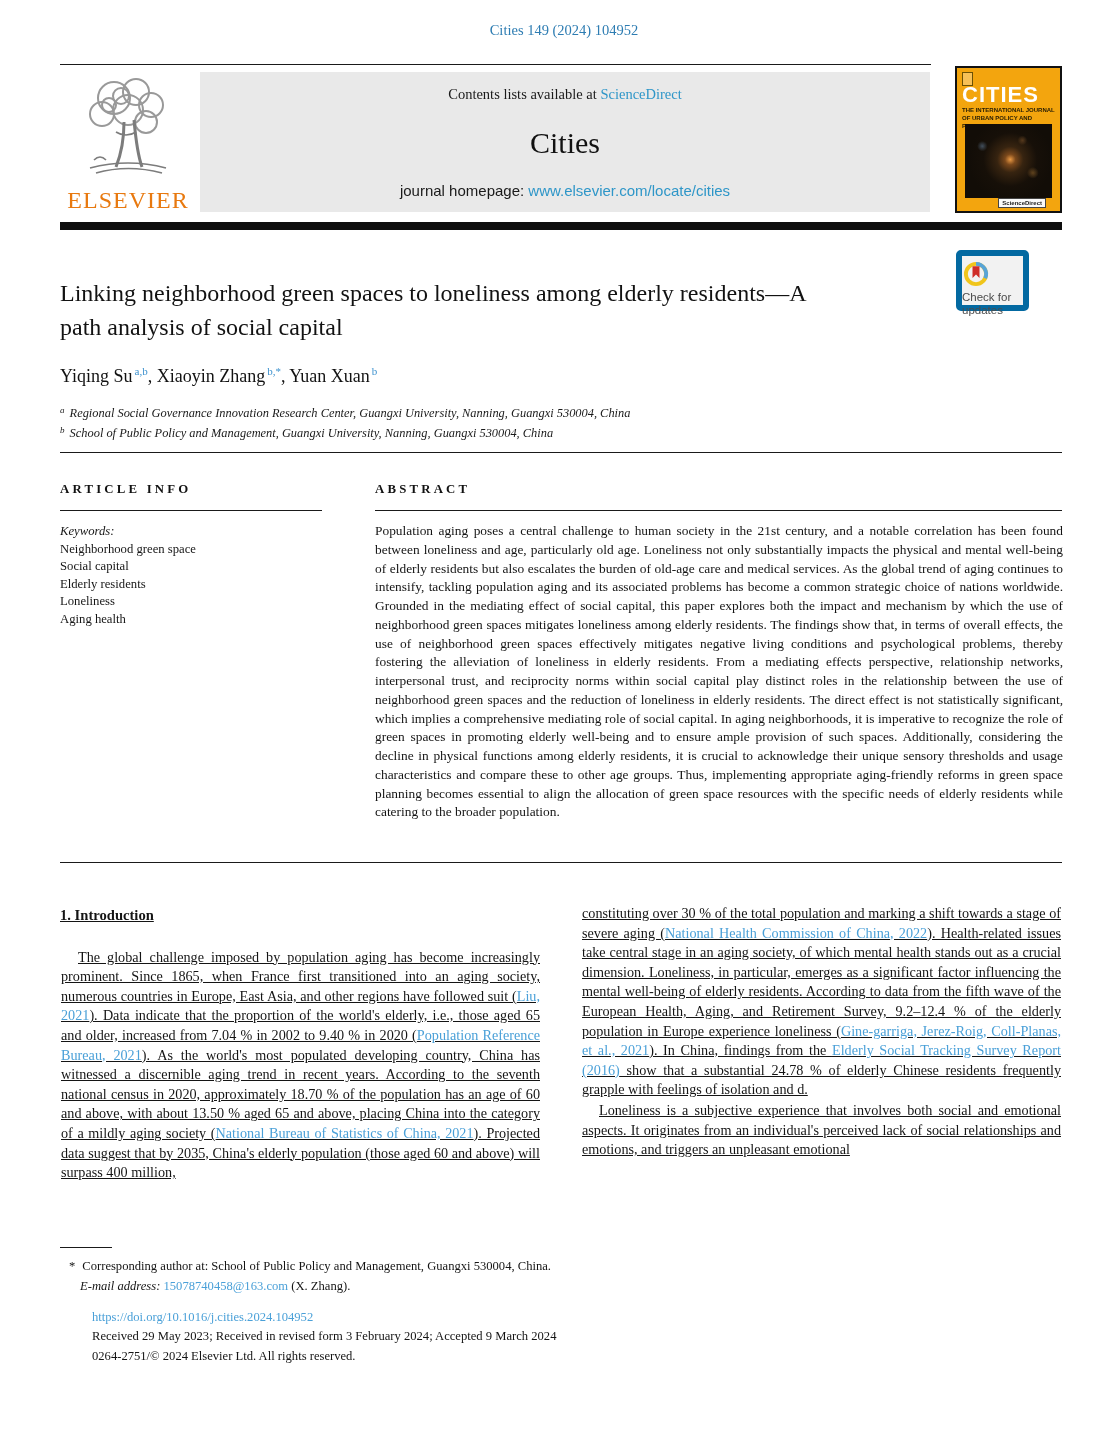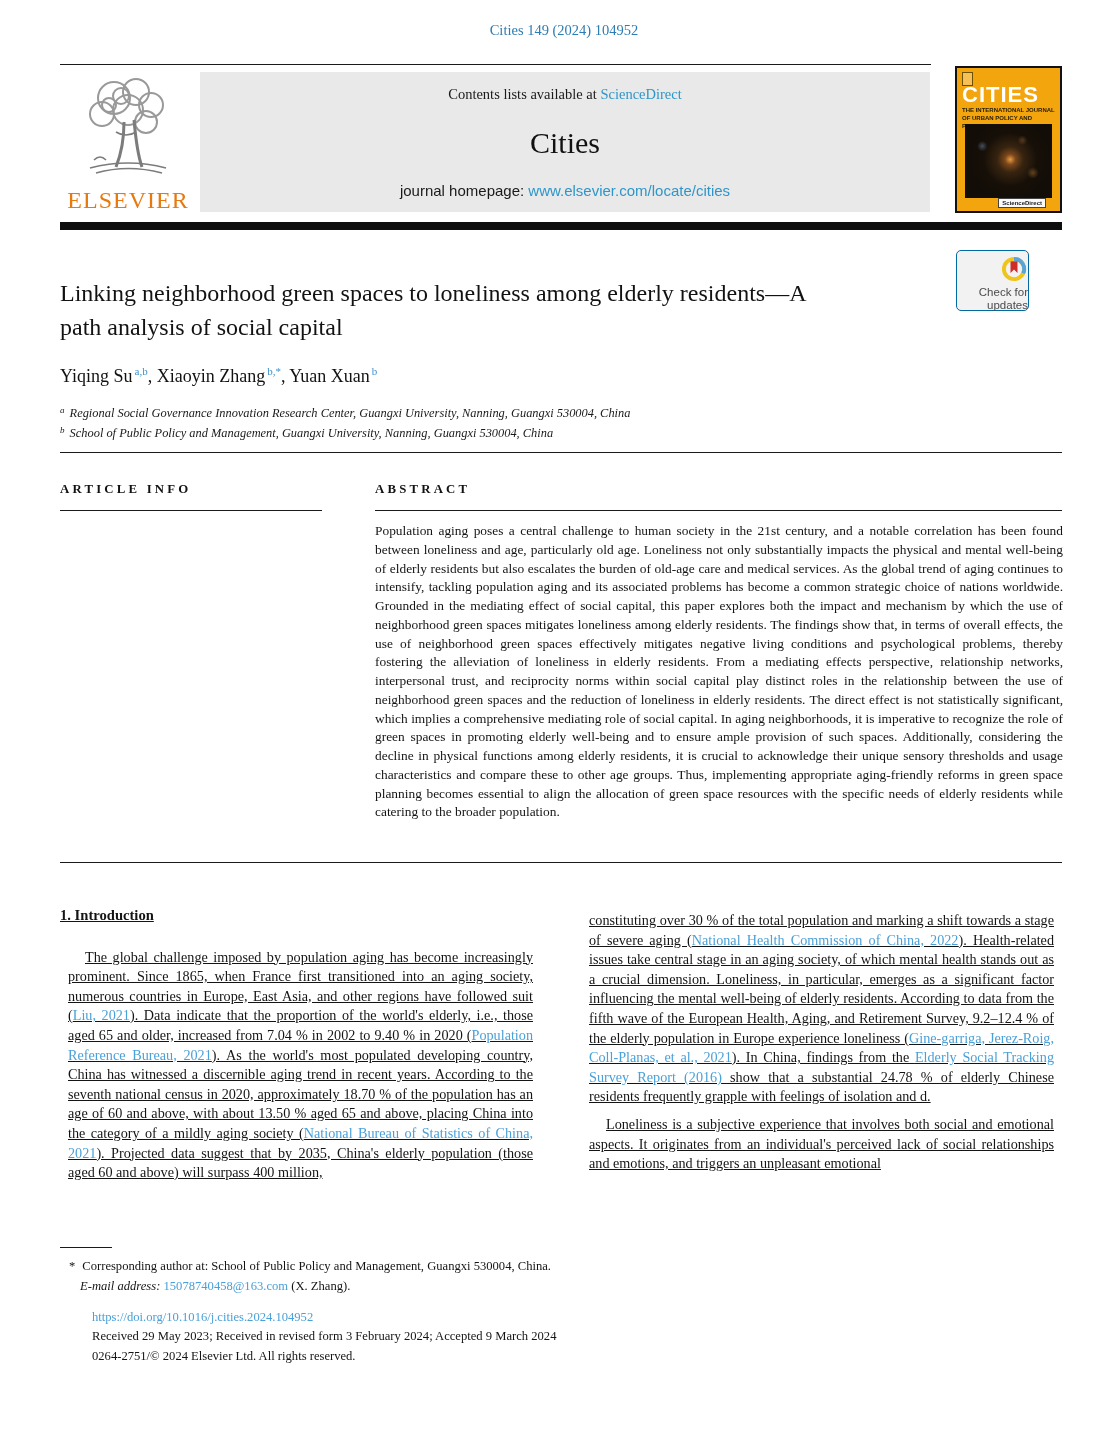--- a/index.html
+++ b/index.html
@@ -40,21 +40,21 @@
       radial-gradient(circle at 20% 30%, rgba(120,160,200,0.5) 0%, rgba(0,0,0,0) 6%),
       radial-gradient(circle at 78% 66%, rgba(200,140,60,0.5) 0%, rgba(0,0,0,0) 7%),
       radial-gradient(circle at 66% 22%, rgba(180,120,60,0.45) 0%, rgba(0,0,0,0) 6%);}
   .cover-sd{position:absolute;bottom:3px;right:14px;background:#fafafa;border:1px solid #444;
     color:#222;font-size:6px;font-weight:bold;padding:0 3px;line-height:8px;}
 
   .thick-rule{position:absolute;left:60px;top:222px;width:1002px;height:8px;background:#0e0e0e;}
 
   
   .badge{position:absolute;left:956px;top:250px;width:73px;height:61px;background:#f2f2f2;
-    border:1px solid #0369a1;border-radius:5px;text-align:right;cursor:pointer;
+    border:6px solid #0369a1;border-radius:5px;text-align:left;cursor:pointer;
     font-family:"Liberation Sans",sans-serif;font-size:11.5px;line-height:13px;color:#4c4c4c;
     box-sizing:border-box;padding-top:4px;}
 
   
   .title{position:absolute;left:60px;top:276px;width:790px;font-size:24px;line-height:34px;color:#121212;}
   .authors{position:absolute;left:60px;top:366px;font-size:18px;color:#121212;}
   .auth-sup{font-size:11px;color:#3f93cf;position:relative;top:-7px;margin-left:2px;font-style:normal;}
   .affils{position:absolute;left:60px;top:404px;font-size:12.4px;font-style:italic;line-height:19px;color:#1a1a1a;}
   .affil-sup{font-size:9px;position:relative;top:-4px;margin-right:2px;}
 
@@ -69,21 +69,21 @@
   #ab-head{left:375px;top:482px;}
   .keywords{position:absolute;left:60px;top:523px;width:262px;font-size:12.7px;line-height:17.6px;}
   .kw-label{font-style:italic;}
   .abstract{position:absolute;left:375px;top:522px;width:688px;font-size:13.4px;line-height:18.75px;
     text-align:justify;color:#141414;}
 
   
   .cols{position:absolute;left:60px;top:903px;width:1002px;display:flex;gap:40px;}
   .col{width:481px;font-size:14.2px;line-height:19.6px;text-align:justify;color:#141414;text-decoration:underline;}
   .sec-heading{font-size:14.6px;font-weight:bold;margin:3px 0 22px 0;text-align:left;}
-  .col p{margin:8px;}
+  .col p{margin:1px;}
   .indent{text-indent:17px;}
   .cite-link{color:#4aa0d8;cursor:pointer;}
 
   
   .footnote{position:absolute;left:60px;top:1247px;width:640px;font-size:12.6px;line-height:19.5px;color:#141414;}
   .fn-rule{width:52px;height:1px;background:#1a1a1a;margin-bottom:9px;}
   .fn-line1{padding-left:9px;}
   .fn-star{margin-right:7px;}
   .fn-line2{padding-left:20px;}
   .fn-email-label{font-style:italic;}
@@ -158,20 +158,30 @@
       <div><span class="affil-sup">a</span> Regional Social Governance Innovation Research Center, Guangxi University, Nanning, Guangxi 530004, China</div>
       <div><span class="affil-sup">b</span> School of Public Policy and Management, Guangxi University, Nanning, Guangxi 530004, China</div>
     </div>
 
   <div class="rule" id="rule-a"></div>
   <div class="block-heading" id="ai-head">ARTICLE INFO</div>
   <div class="block-heading" id="ab-head">ABSTRACT</div>
   <div class="rule" id="ai-rule"></div>
   <div class="rule" id="ab-rule"></div>
 
+  <div class="keywords">
+    <div class="kw-label">Keywords:</div>
+    <div>
+        <div>Neighborhood green space</div>
+        <div>Social capital</div>
+        <div>Elderly residents</div>
+        <div>Loneliness</div>
+        <div>Aging health</div>
+      </div>
+  </div>
 
   <div class="abstract">Population aging poses a central challenge to human society in the 21st century, and a notable correlation has been found between loneliness and age, particularly old age. Loneliness not only substantially impacts the physical and mental well-being of elderly residents but also escalates the burden of old-age care and medical services. As the global trend of aging continues to intensify, tackling population aging and its associated problems has become a common strategic choice of nations worldwide. Grounded in the mediating effect of social capital, this paper explores both the impact and mechanism by which the use of neighborhood green spaces mitigates loneliness among elderly residents. The findings show that, in terms of overall effects, the use of neighborhood green spaces effectively mitigates negative living conditions and psychological problems, thereby fostering the alleviation of loneliness in elderly residents. From a mediating effects perspective, relationship networks, interpersonal trust, and reciprocity norms within social capital play distinct roles in the relationship between the use of neighborhood green spaces and the reduction of loneliness in elderly residents. The direct effect is not statistically significant, which implies a comprehensive mediating role of social capital. In aging neighborhoods, it is imperative to recognize the role of green spaces in promoting elderly well-being and to ensure ample provision of such spaces. Additionally, considering the decline in physical functions among elderly residents, it is crucial to acknowledge their unique sensory thresholds and usage characteristics and compare these to other age groups. Thus, implementing appropriate aging-friendly reforms in green space planning becomes essential to align the allocation of green space resources with the specific needs of elderly residents while catering to the broader population.</div>
 
   <div class="rule" id="rule-b"></div>
 
   <div class="cols">
     <div class="col">
       <div class="sec-heading">1. Introduction</div>
       <p class="indent"><span>The global challenge imposed by population aging has become increasingly prominent. Since 1865, when France first transitioned into an aging society, numerous countries in Europe, East Asia, and other regions have followed suit (</span><span class="cite-link">Liu, 2021</span><span>). Data indicate that the proportion of the world's elderly, i.e., those aged 65 and older, increased from 7.04 % in 2002 to 9.40 % in 2020 (</span><span class="cite-link">Population Reference Bureau, 2021</span><span>). As the world's most populated developing country, China has witnessed a discernible aging trend in recent years. According to the seventh national census in 2020, approximately 18.70 % of the population has an age of 60 and above, with about 13.50 % aged 65 and above, placing China into the category of a mildly aging society (</span><span class="cite-link">National Bureau of Statistics of China, 2021</span><span>). Projected data suggest that by 2035, China's elderly population (those aged 60 and above) will surpass 400 million,</span></p>
     </div>

